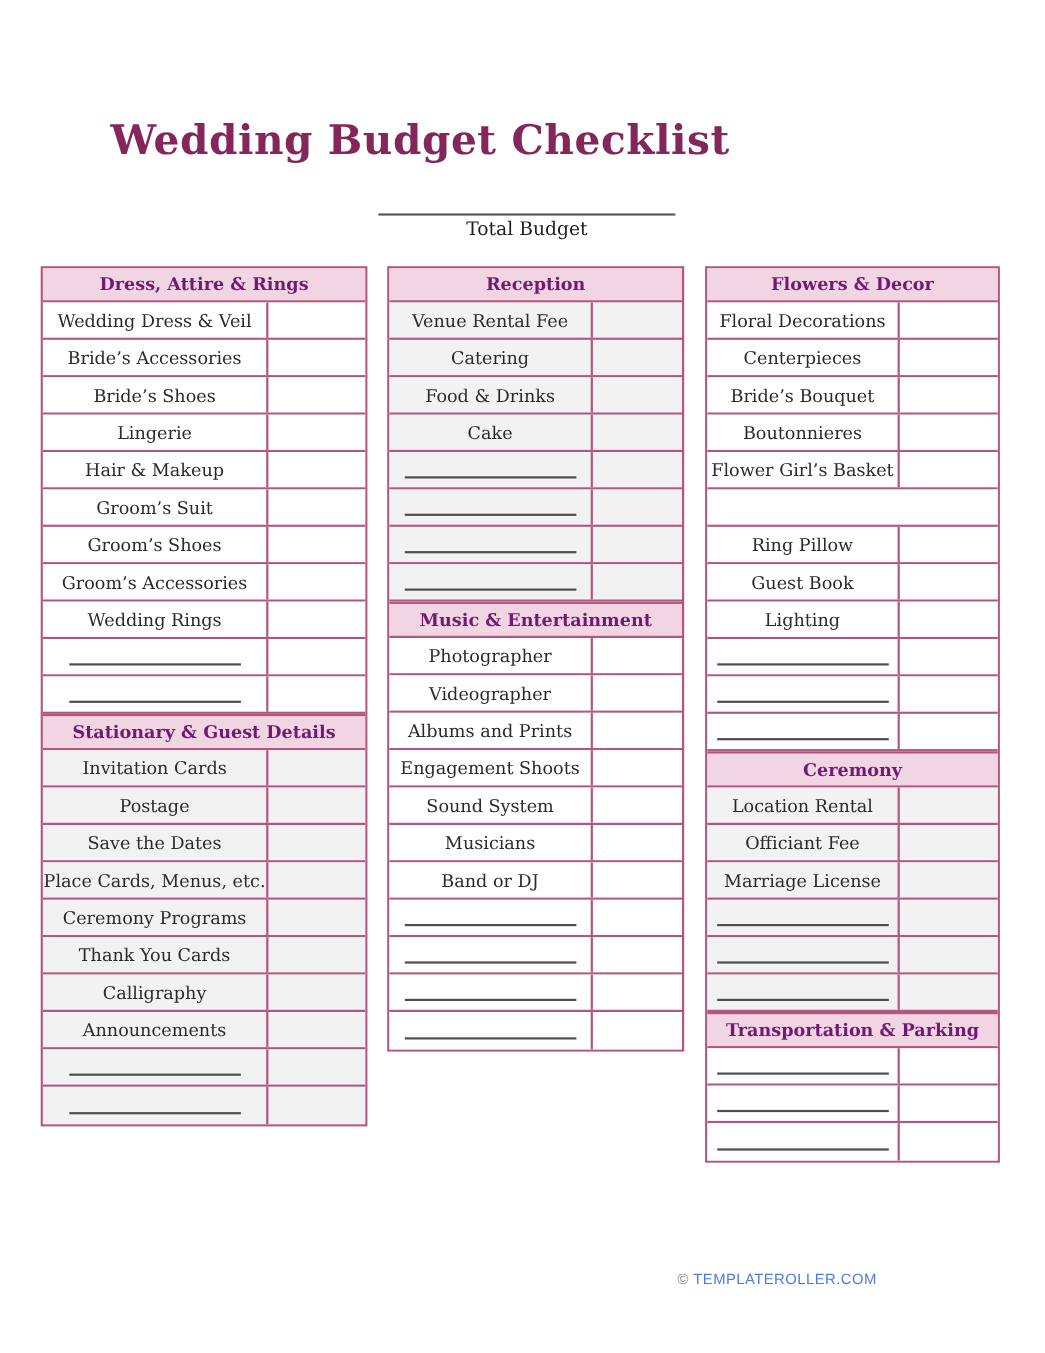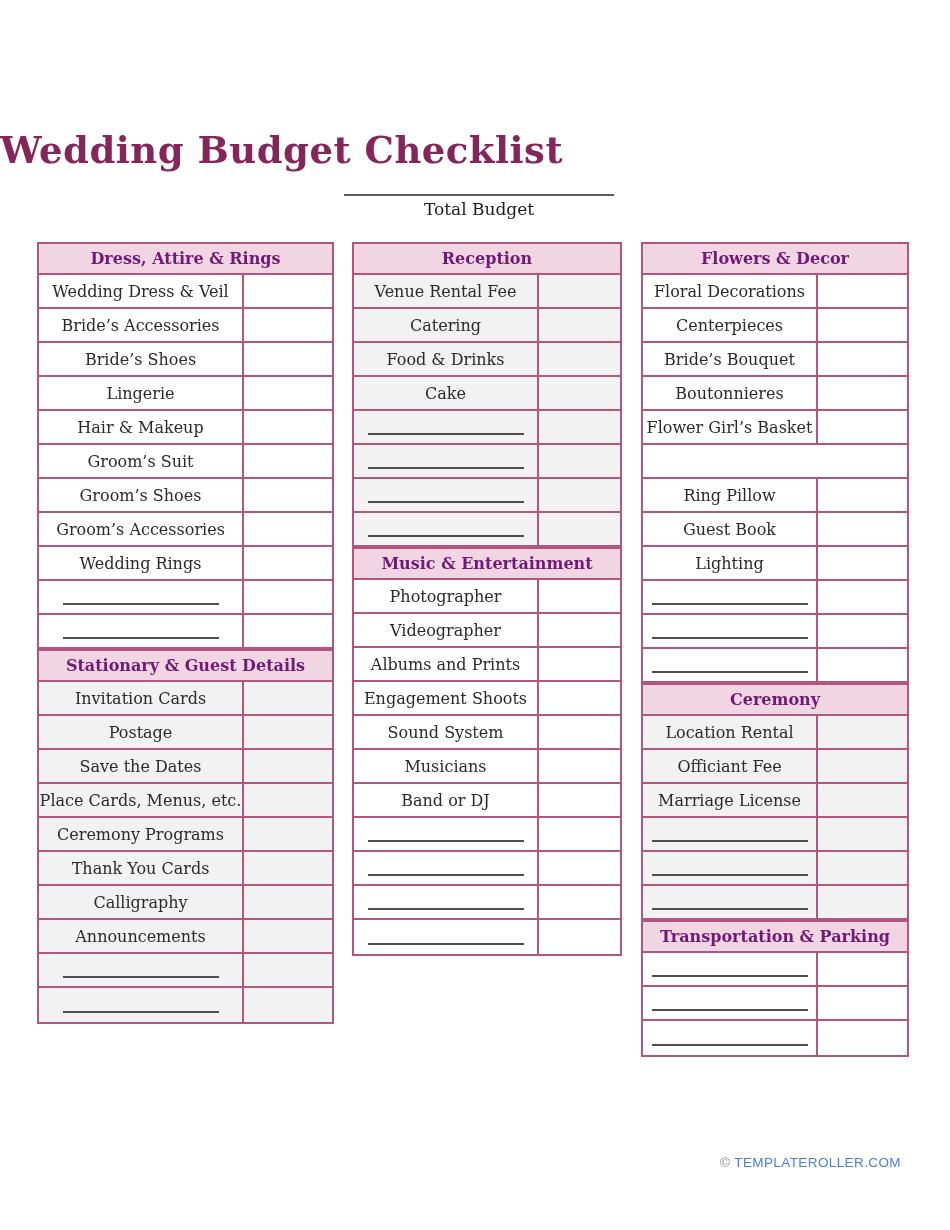--- a/index.html
+++ b/index.html
@@ -12,21 +12,21 @@
     --link:#4b7be0;
     --copy:#8a8a8a;
   }
   *{box-sizing:border-box;margin:0;padding:0;}
   html,body{background:#fff;}
   body{
     width:950px;height:1230px;position:relative;overflow:hidden;
     font-family:"DejaVu Serif", serif;color:var(--text);
   }
   .title{
-    position:absolute;top:128px;left:0;width:764px;text-align:left;
+    position:absolute;top:105px;left:0;width:764px;text-align:center;
     font-size:37px;font-weight:bold;color:var(--title);letter-spacing:0.5px;
   }
   .total-wrap{position:absolute;top:168px;left:344px;width:270px;text-align:center;}
   .total-line{height:28px;border-bottom:2px solid #5a5a5a;}
   .total-label{margin-top:3px;font-size:17px;color:#1c1c1c;}
   .tbl{
     position:absolute;top:242px;border:2px solid var(--border);background:#fff;
   }
   .c0{left:37px;width:297px;}
   .c1{left:352px;width:270px;}
@@ -44,21 +44,21 @@
     flex:1;border-right:2px solid var(--border);
     display:flex;align-items:center;justify-content:center;
     font-size:16px;overflow:hidden;white-space:nowrap;
   }
   .cell-amount{height:100%;}
   .c0 .cell-amount{width:88px;}
   .c1 .cell-amount{width:81px;}
   .c2 .cell-amount{width:89px;}
   .fill-line{width:156px;height:16px;border-bottom:2px solid var(--line);}
   .footer{
-    position:absolute;top:1155px;left:616px;width:285px;text-align:right;
+    position:absolute;top:1155px;left:616px;width:285px;text-align:left;
     font-family:"Liberation Sans", sans-serif;font-size:13.5px;letter-spacing:0.4px;
   }
   .footer .copy{color:var(--copy);}
   .footer a{color:var(--link);text-decoration:none;}
 </style>
 </head>
 <body>
 
 <div class="title">Wedding Budget Checklist</div>
 

